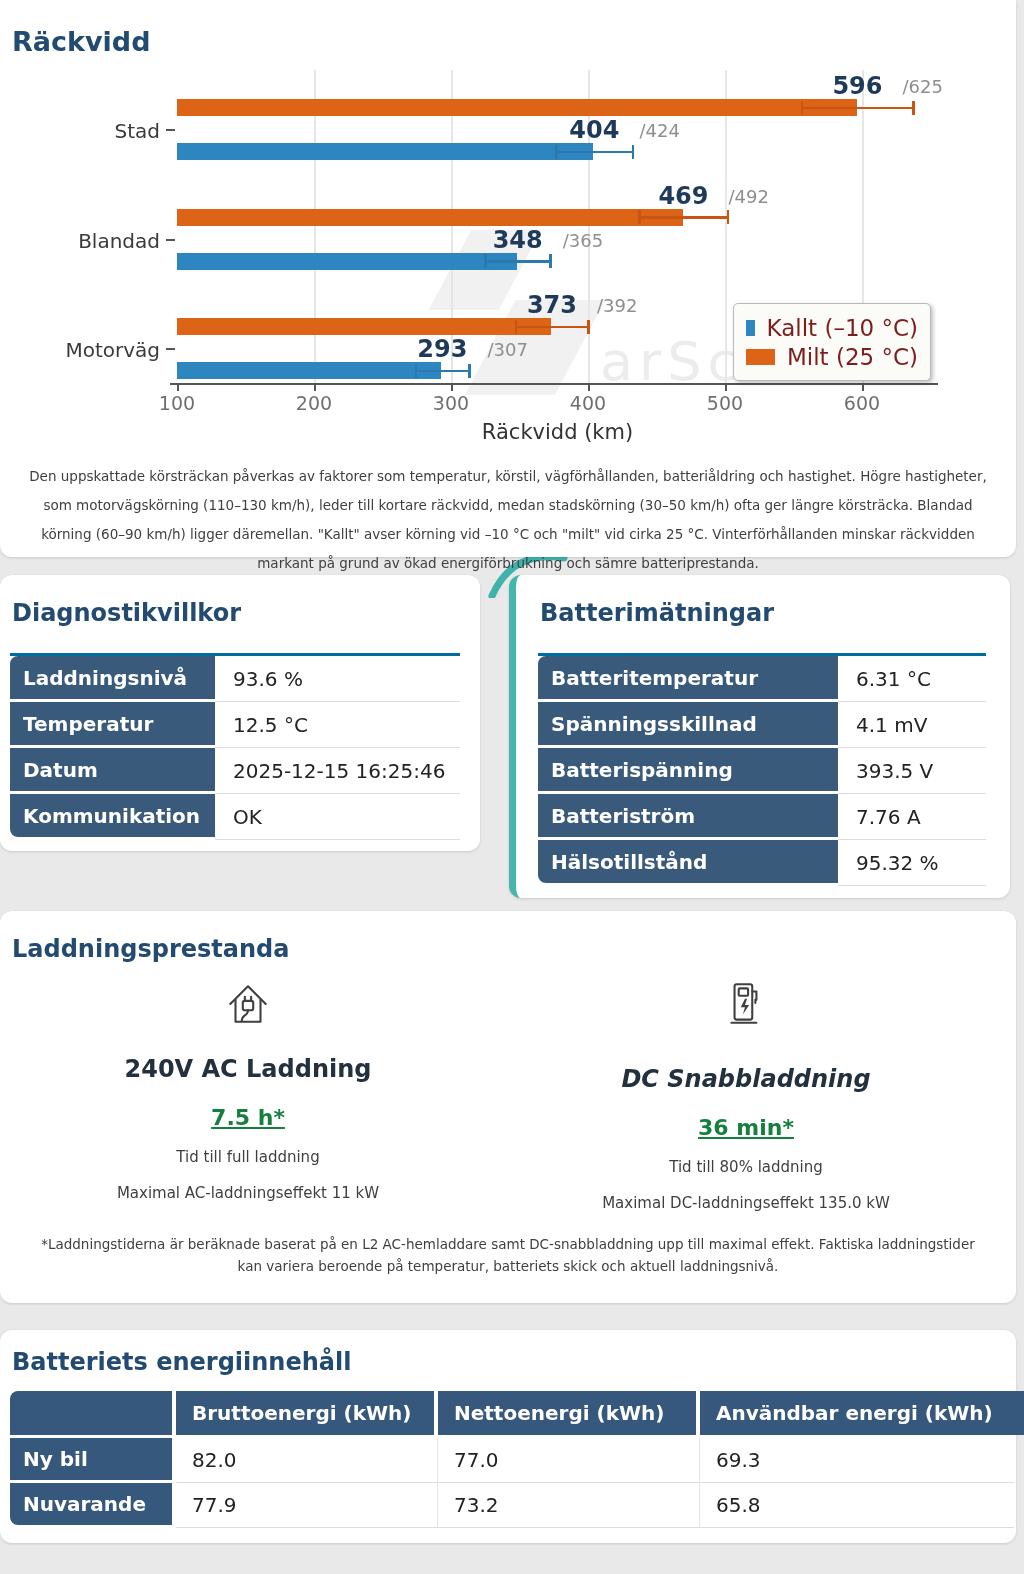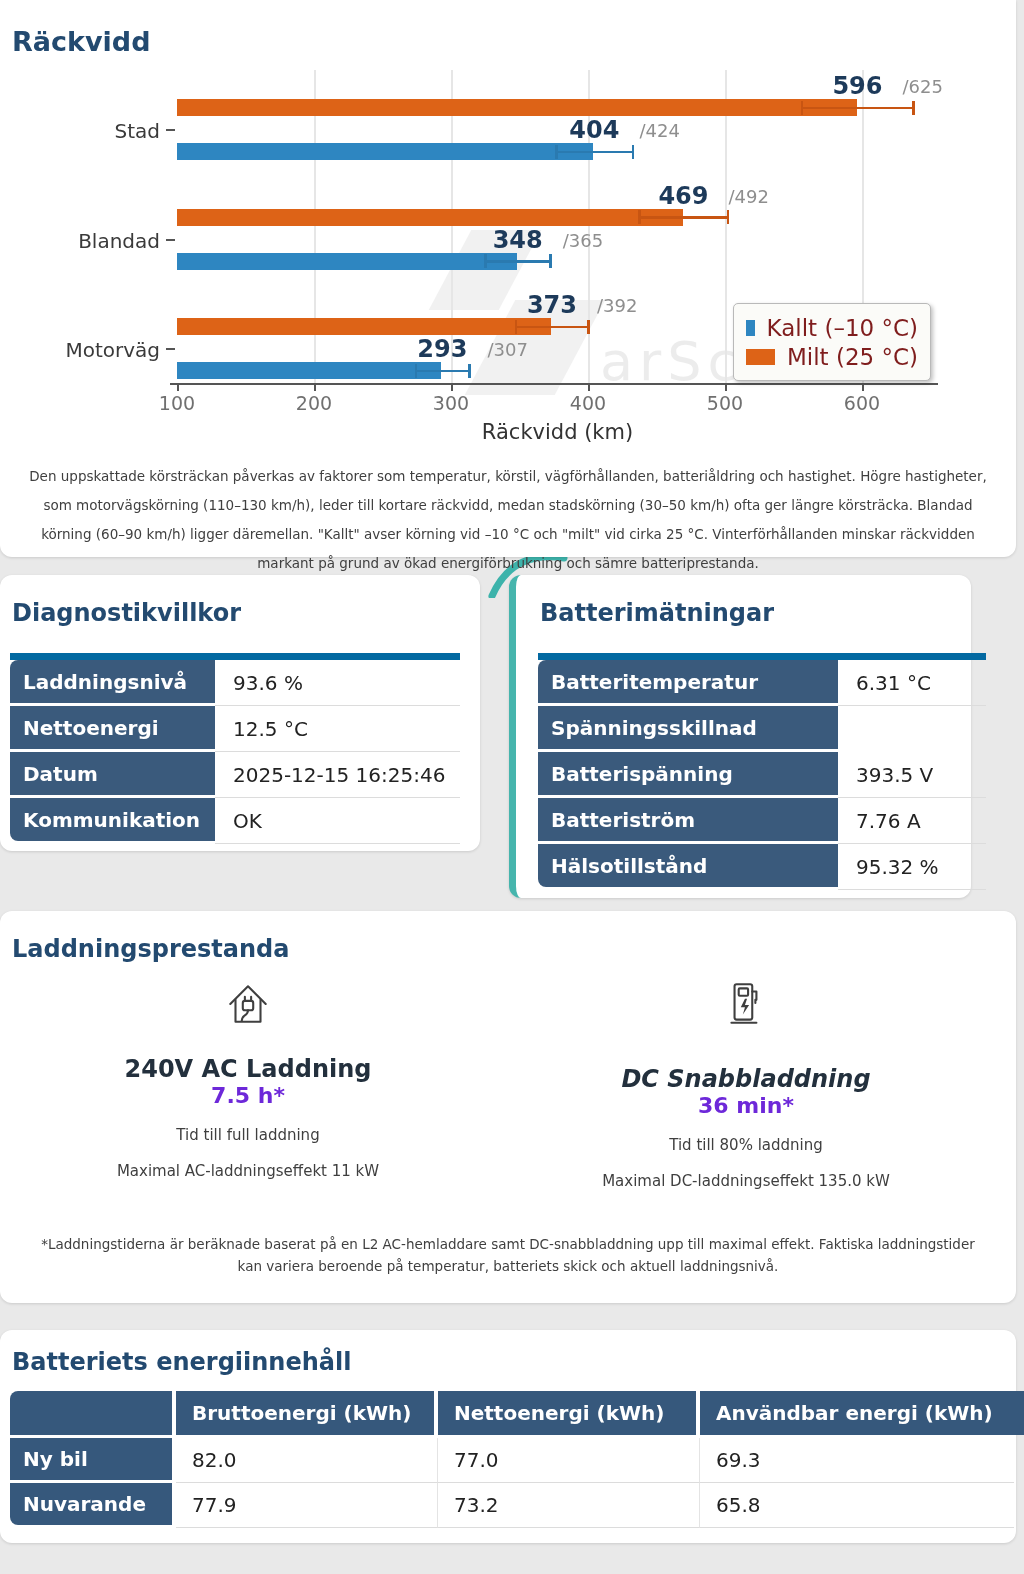--- a/index.html
+++ b/index.html
@@ -31,38 +31,38 @@
   .legend-item{display:flex;align-items:center;height:29px;}
   .legend-swatch{width:38px;height:16px;margin-right:12px;}
   .legend-label{font-size:23px;color:#7f1d1d;white-space:nowrap;}
   .watermark-chev{position:absolute;background:rgba(150,150,150,0.13);transform:skewX(-28deg);}
   .watermark-text{position:absolute;font-size:54px;color:rgba(150,150,150,0.18);letter-spacing:6px;}
   #chart-note{position:absolute;left:18px;top:462px;width:980px;text-align:center;
               font-size:13.5px;line-height:29px;color:#3f3f3f;}
 
   
   #diag-card{left:0;top:575px;width:480px;height:276px;}
-  #batt-card{left:509px;top:575px;width:462px;height:323px;border-left:7px solid #46b5ad;box-sizing:border-box;}
+  #batt-card{left:509px;top:575px;width:501px;height:323px;border-left:7px solid #46b5ad;box-sizing:border-box;}
   .kv-title{position:absolute;top:24px;}
-  .kv-table{position:absolute;border-top:7px solid #0369a1;}
+  .kv-table{position:absolute;border-top:3px solid #0369a1;}
   .kv-row{position:relative;height:46px;}
   .kv-label{position:absolute;left:0;top:0;bottom:3px;background:#3a5a7c;color:#fff;
             font-weight:bold;font-size:20px;display:flex;align-items:center;padding-left:13px;box-sizing:border-box;}
   .kv-row:first-child .kv-label{border-top-left-radius:8px;}
   .kv-row:last-child .kv-label{border-bottom-left-radius:8px;}
   .kv-value{position:absolute;right:0;top:0;bottom:0;border-bottom:1px solid #dcdcdc;
             font-size:20px;color:#222;display:flex;align-items:center;padding-left:18px;box-sizing:border-box;}
 
   
   #charge-card{left:0;top:911px;width:1016px;height:392px;}
   #charge-title{position:absolute;left:12px;top:24px;}
   .charge-col{position:absolute;top:68px;width:480px;display:flex;flex-direction:column;align-items:center;}
   .charge-icon{height:50px;}
   .charge-name{font-size:24px;font-weight:bold;color:#23303d;margin-top:26px;}
-  .charge-time{font-size:22px;font-weight:bold;color:#6d28d9;}
+  .charge-time{font-size:22px;font-weight:bold;color:#15803d;margin-top:22px;text-decoration:underline;}
   .charge-sub{font-size:15px;color:#3f3f3f;margin-top:18px;}
   #charge-footnote{position:absolute;left:38px;top:322px;width:940px;text-align:center;
                    font-size:13.5px;line-height:22px;color:#3f3f3f;}
 
   
   #energy-card{left:0;top:1330px;width:1016px;height:213px;}
   #energy-title{position:absolute;left:12px;top:18px;}
   #energy-table{position:absolute;left:10px;top:61px;width:1004px;}
   .e-header{position:relative;height:47px;}
   .e-hcell{position:absolute;top:0;bottom:3px;background:#36587c;color:#fff;font-weight:bold;
@@ -169,21 +169,21 @@
   </div>
 
   <div class="card" id="diag-card">
     <div class="sec-title kv-title" style="left:12px;">Diagnostikvillkor</div>
     <div class="kv-table" style="left:10px;top:78px;width:450px;">
       <div class="kv-row">
         <div class="kv-label" style="width:205px;">Laddningsnivå</div>
         <div class="kv-value" style="left:205px;">93.6 %</div>
       </div>
       <div class="kv-row">
-        <div class="kv-label" style="width:205px;">Nettoenergi</div>
+        <div class="kv-label" style="width:205px;">Temperatur</div>
         <div class="kv-value" style="left:205px;">12.5 °C</div>
       </div>
       <div class="kv-row">
         <div class="kv-label" style="width:205px;">Datum</div>
         <div class="kv-value" style="left:205px;">2025-12-15 16:25:46</div>
       </div>
       <div class="kv-row">
         <div class="kv-label" style="width:205px;">Kommunikation</div>
         <div class="kv-value" style="left:205px;">OK</div>
       </div>
@@ -192,20 +192,21 @@
 
   <div class="card" id="batt-card">
     <div class="sec-title kv-title" style="left:24px;">Batterimätningar</div>
     <div class="kv-table" style="left:22px;top:78px;width:448px;">
       <div class="kv-row">
         <div class="kv-label" style="width:300px;">Batteritemperatur</div>
         <div class="kv-value" style="left:300px;">6.31 °C</div>
       </div>
       <div class="kv-row">
         <div class="kv-label" style="width:300px;">Spänningsskillnad</div>
+        <div class="kv-value" style="left:300px;">4.1 mV</div>
       </div>
       <div class="kv-row">
         <div class="kv-label" style="width:300px;">Batterispänning</div>
         <div class="kv-value" style="left:300px;">393.5 V</div>
       </div>
       <div class="kv-row">
         <div class="kv-label" style="width:300px;">Batteriström</div>
         <div class="kv-value" style="left:300px;">7.76 A</div>
       </div>
       <div class="kv-row">

